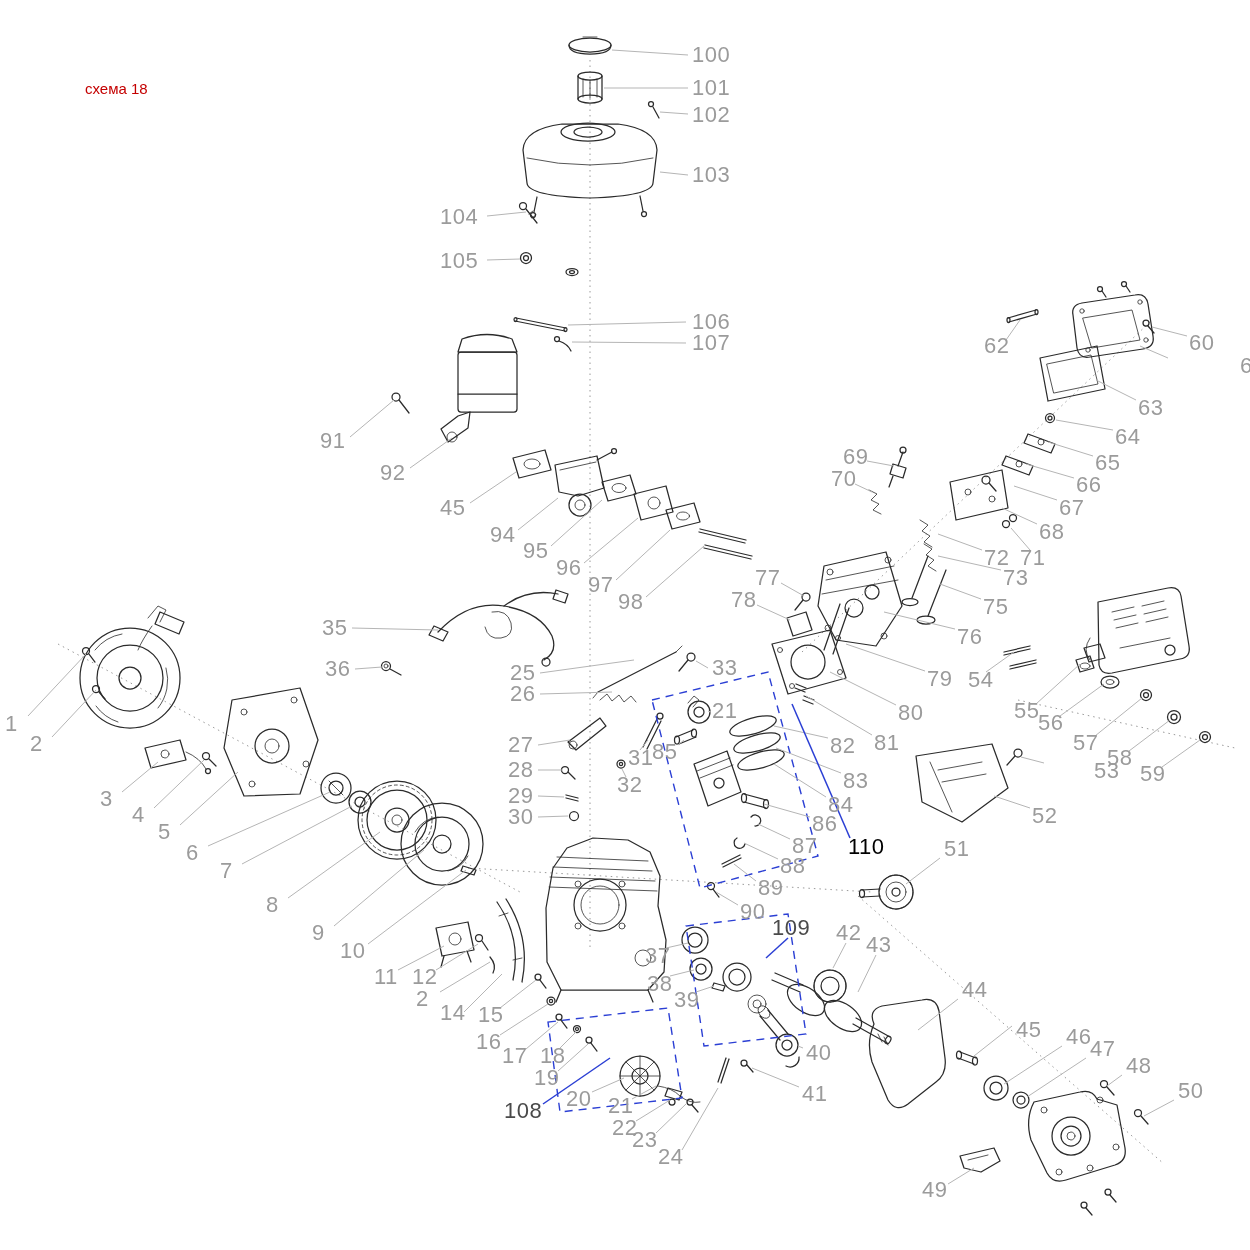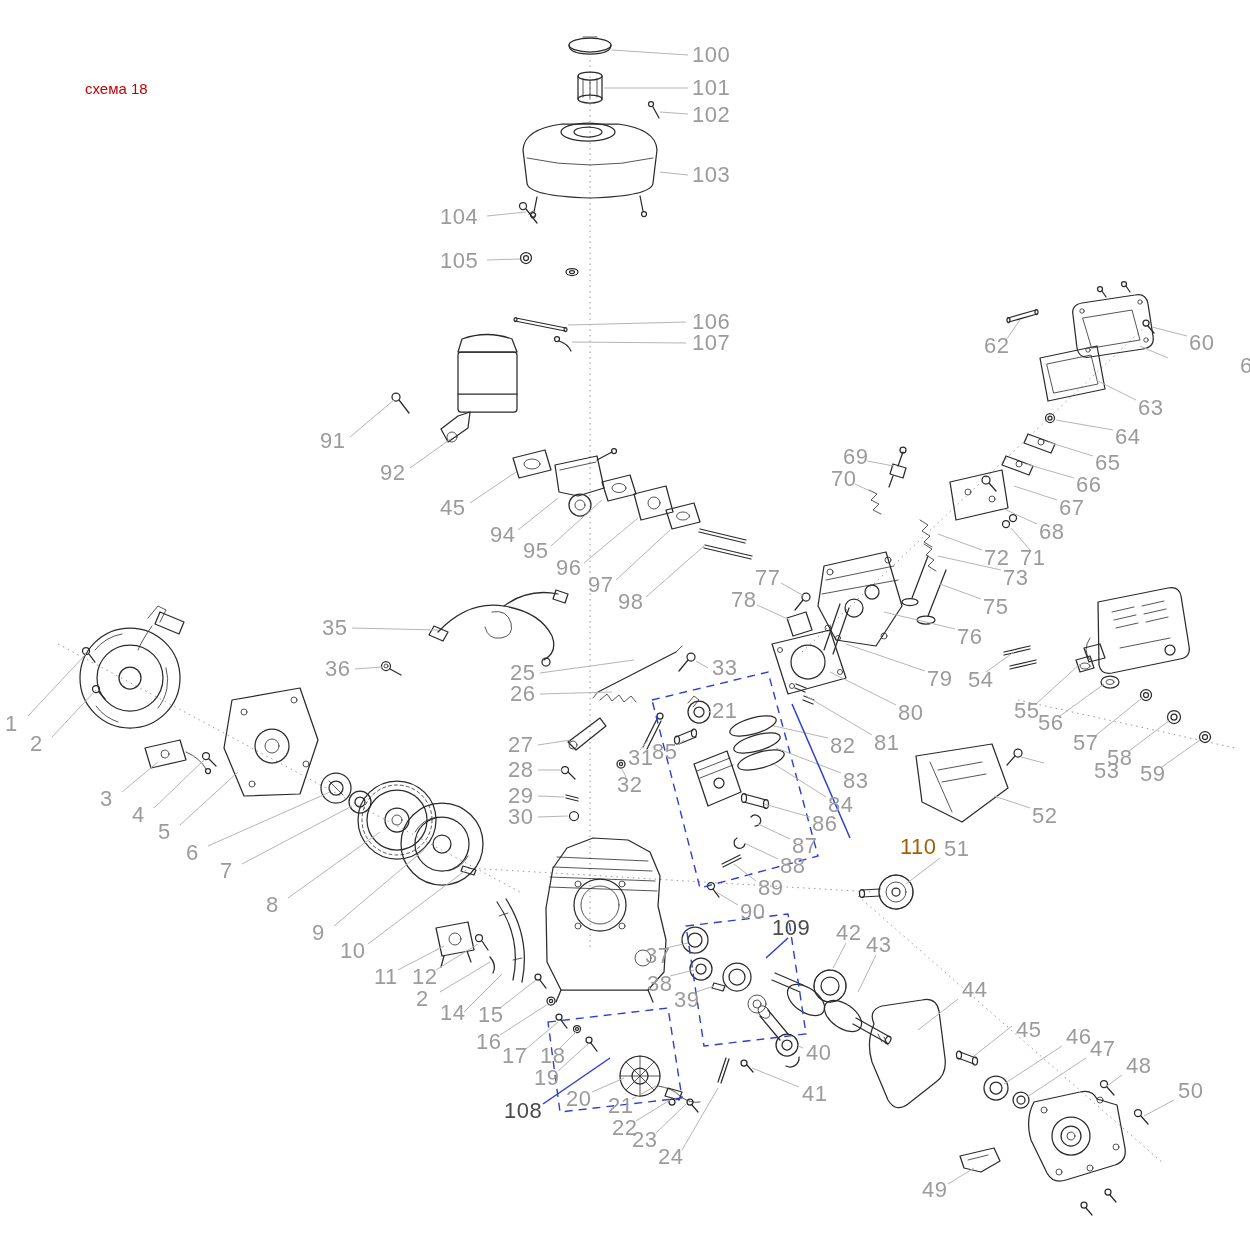--- a/index.html
+++ b/index.html
@@ -738,15 +738,15 @@
       <div class="part-label" style="left: 692px; top: 55px;">100</div>
       <div class="part-label" style="left: 692px; top: 88px;">101</div>
       <div class="part-label" style="left: 692px; top: 115px;">102</div>
       <div class="part-label" style="left: 692px; top: 175px;">103</div>
       <div class="part-label" style="left: 440px; top: 217px;">104</div>
       <div class="part-label" style="left: 440px; top: 261px;">105</div>
       <div class="part-label" style="left: 692px; top: 322px;">106</div>
       <div class="part-label" style="left: 692px; top: 343px;">107</div>
       <div class="part-label" style="left: 504px; top: 1111px; color: rgb(74, 74, 74);">108</div>
       <div class="part-label" style="left: 772px; top: 928px; color: rgb(74, 74, 74);">109</div>
-      <div class="part-label" style="left: 900px; top: 847px; color: #a16207;">110</div>
+      <div class="part-label" style="left: 848px; top: 847px; color: #000000;">110</div>
     </div>
 </div>
 
 </body></html>

